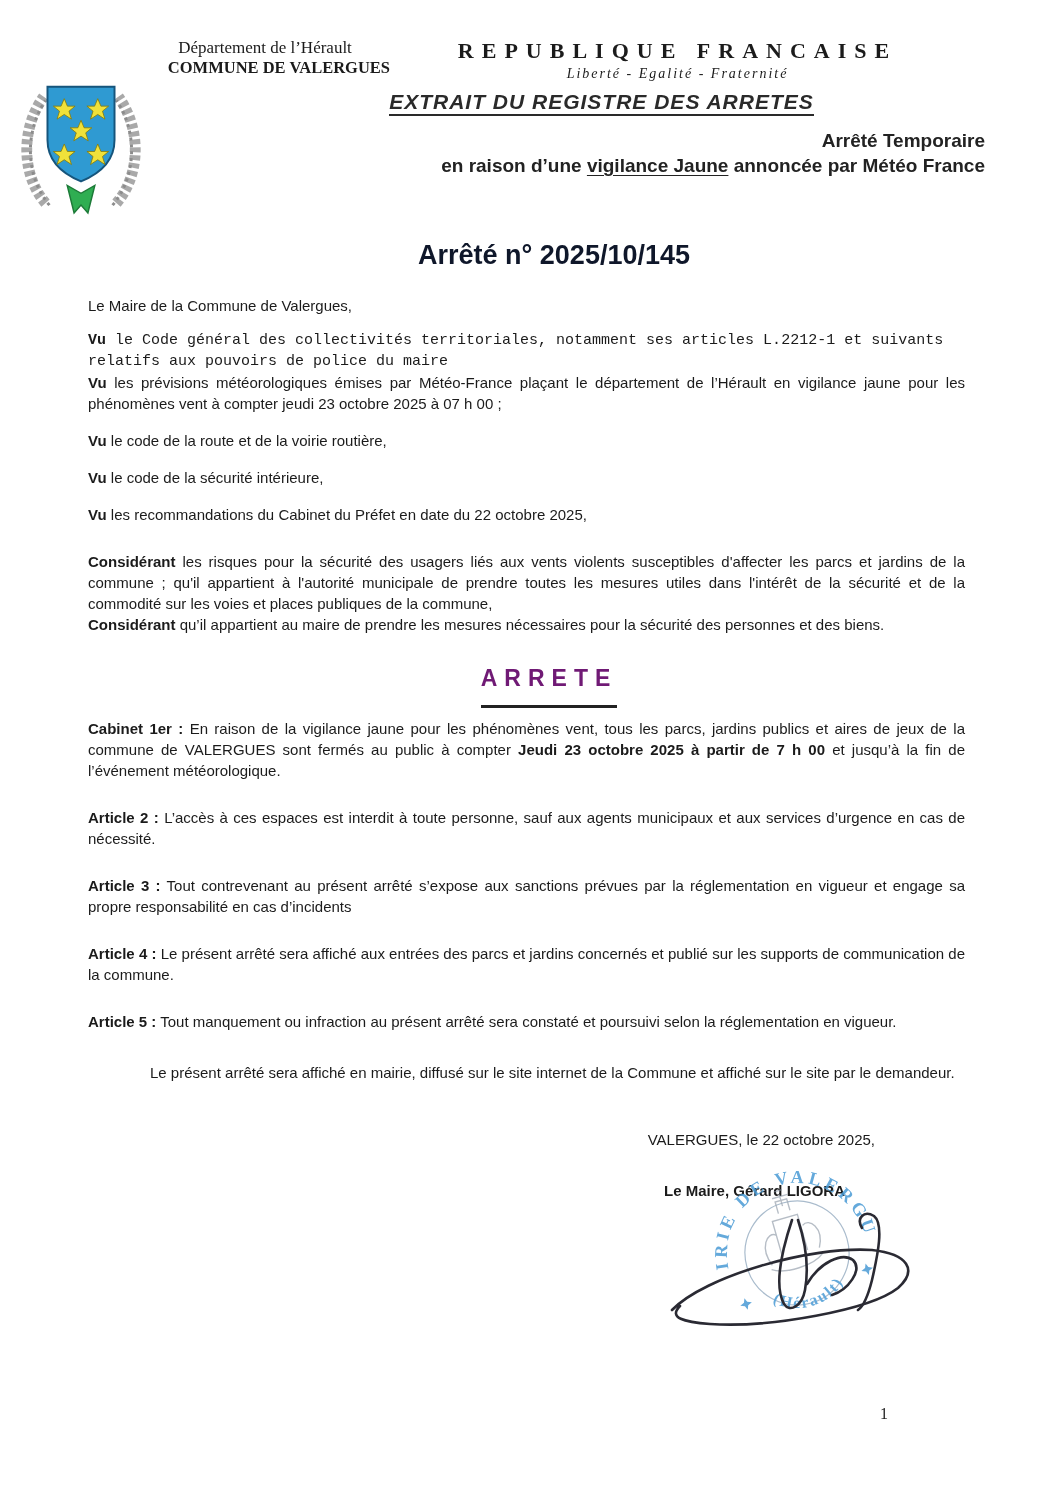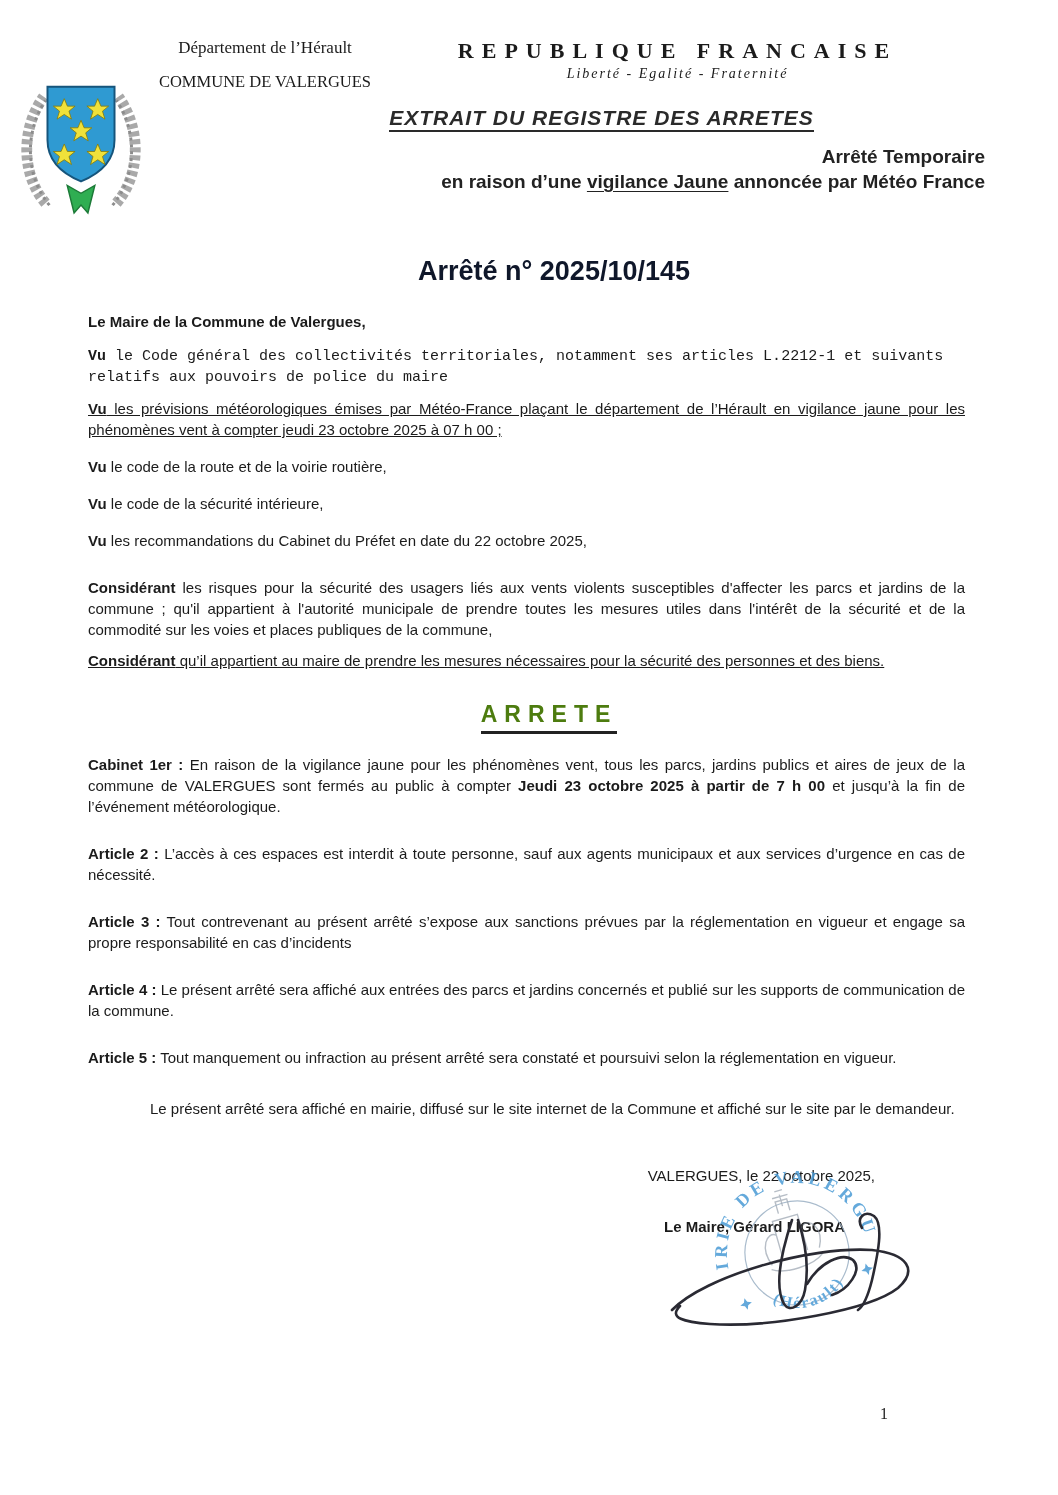--- a/index.html
+++ b/index.html
@@ -13,26 +13,26 @@
   }
   .content{position:relative;padding:38px 93px 0 88px;}
 
   
   .header-row{display:flex;align-items:flex-start;}
   .hdr-left{
     margin-left:52px;width:250px;text-align:center;
     font-family:"Liberation Serif",serif;
   }
   .dept{font-size:17px;}
-  .commune{font-size:16.5px;font-weight:normal;margin-top:14px;}
+  .commune{font-size:16.5px;font-weight:bold;margin-top:0;text-align:right;}
   .hdr-right{flex:1;text-align:center;font-family:"Liberation Serif",serif;}
   .republic{font-size:22px;font-weight:bold;letter-spacing:8px;white-space:nowrap;}
   .motto{font-size:14px;font-style:italic;letter-spacing:2px;margin-top:2px;}
 
-  .registry{ text-align:center;margin:14px 0 0 150px; }
+  .registry{ text-align:center;margin:8px 0 0 150px; }
   .registry-text{
     font-size:21px;font-style:italic;font-weight:bold;letter-spacing:1px;
     border-bottom:2.5px solid #2a2a2a;padding-bottom:1px;
     color:#2a2a2a;
   }
 
   
   .coat{position:absolute;left:12px;top:68px;}
 
   
@@ -42,30 +42,30 @@
   
   .main-title{
     text-align:center;padding-left:55px;margin-top:62px;
     font-size:27px;font-weight:bold;color:#0f172a;
   }
 
   
   .para{font-size:15px;line-height:21px;margin:0;}
   .just{text-align:justify;}
   .b{font-weight:bold;}
-  .opening{margin-top:24px;font-weight:bold;}
-  .mt10{margin-top:10px;text-decoration:underline;}
+  .opening{margin-top:24px;font-weight:normal;}
+  .mt10{}
   .mt14{margin-top:14px;font-family:Liberation Mono, monospace;}
   .mt16{margin-top:16px;}
   .mt26{margin-top:26px;}
 
   .arrete-heading-wrap{text-align:center;padding-left:45px;margin-top:30px;}
   .arrete-heading{
     font-size:23px;font-weight:bold;letter-spacing:7px;
-    border-bottom:3px solid #222;padding-bottom:4px;color:#4d7c0f;
+    border-bottom:3px solid #222;padding-bottom:14px;color:#701a75;
   }
 
   .closing{margin-top:30px;padding-left:62px;}
 
   
   .place-date{margin-top:46px;text-align:right;padding-right:90px;font-size:15px;}
   .signatory{margin-top:30px;text-align:right;padding-right:120px;font-size:15px;font-weight:bold;}
 
   .stamp-wrap{position:absolute;left:650px;top:1158px;width:290px;height:200px;}
 

